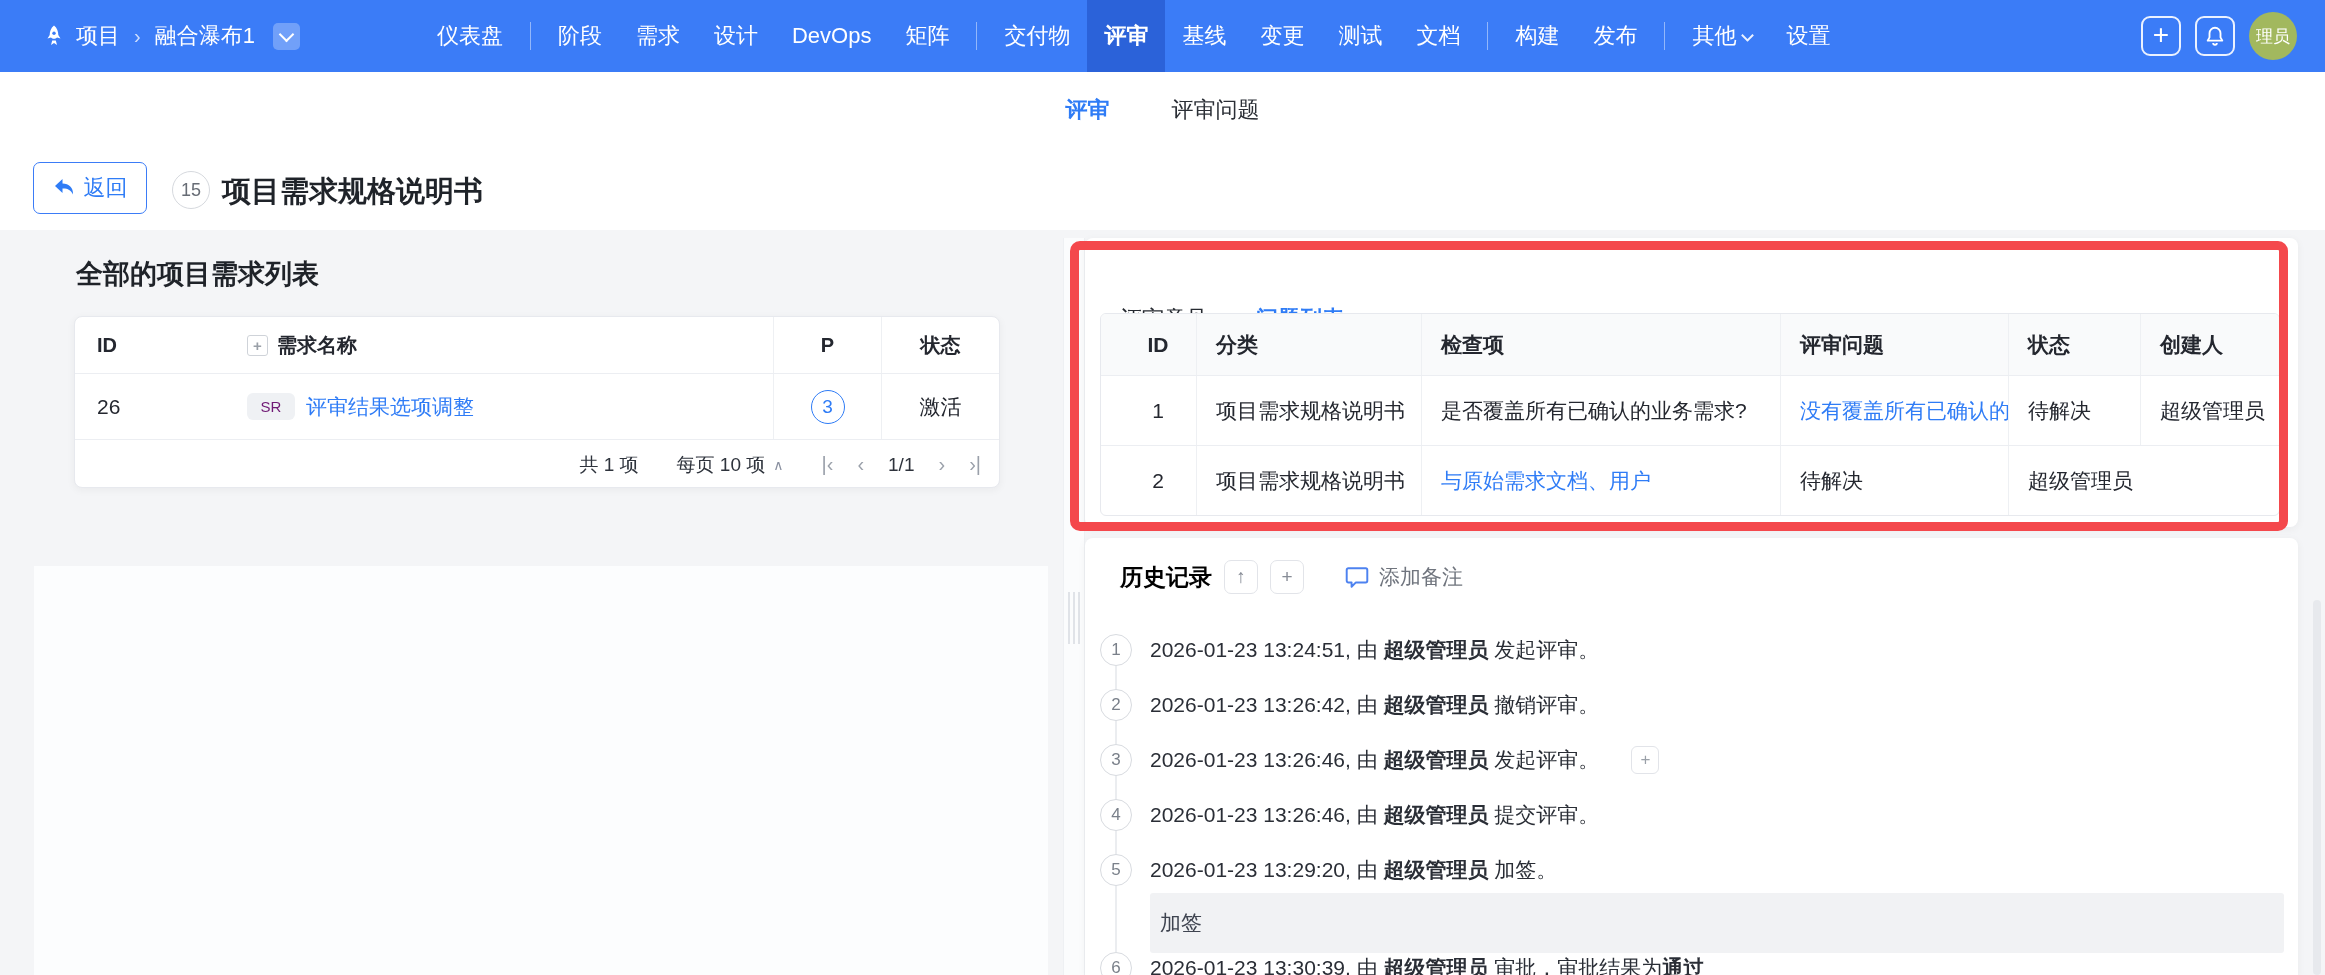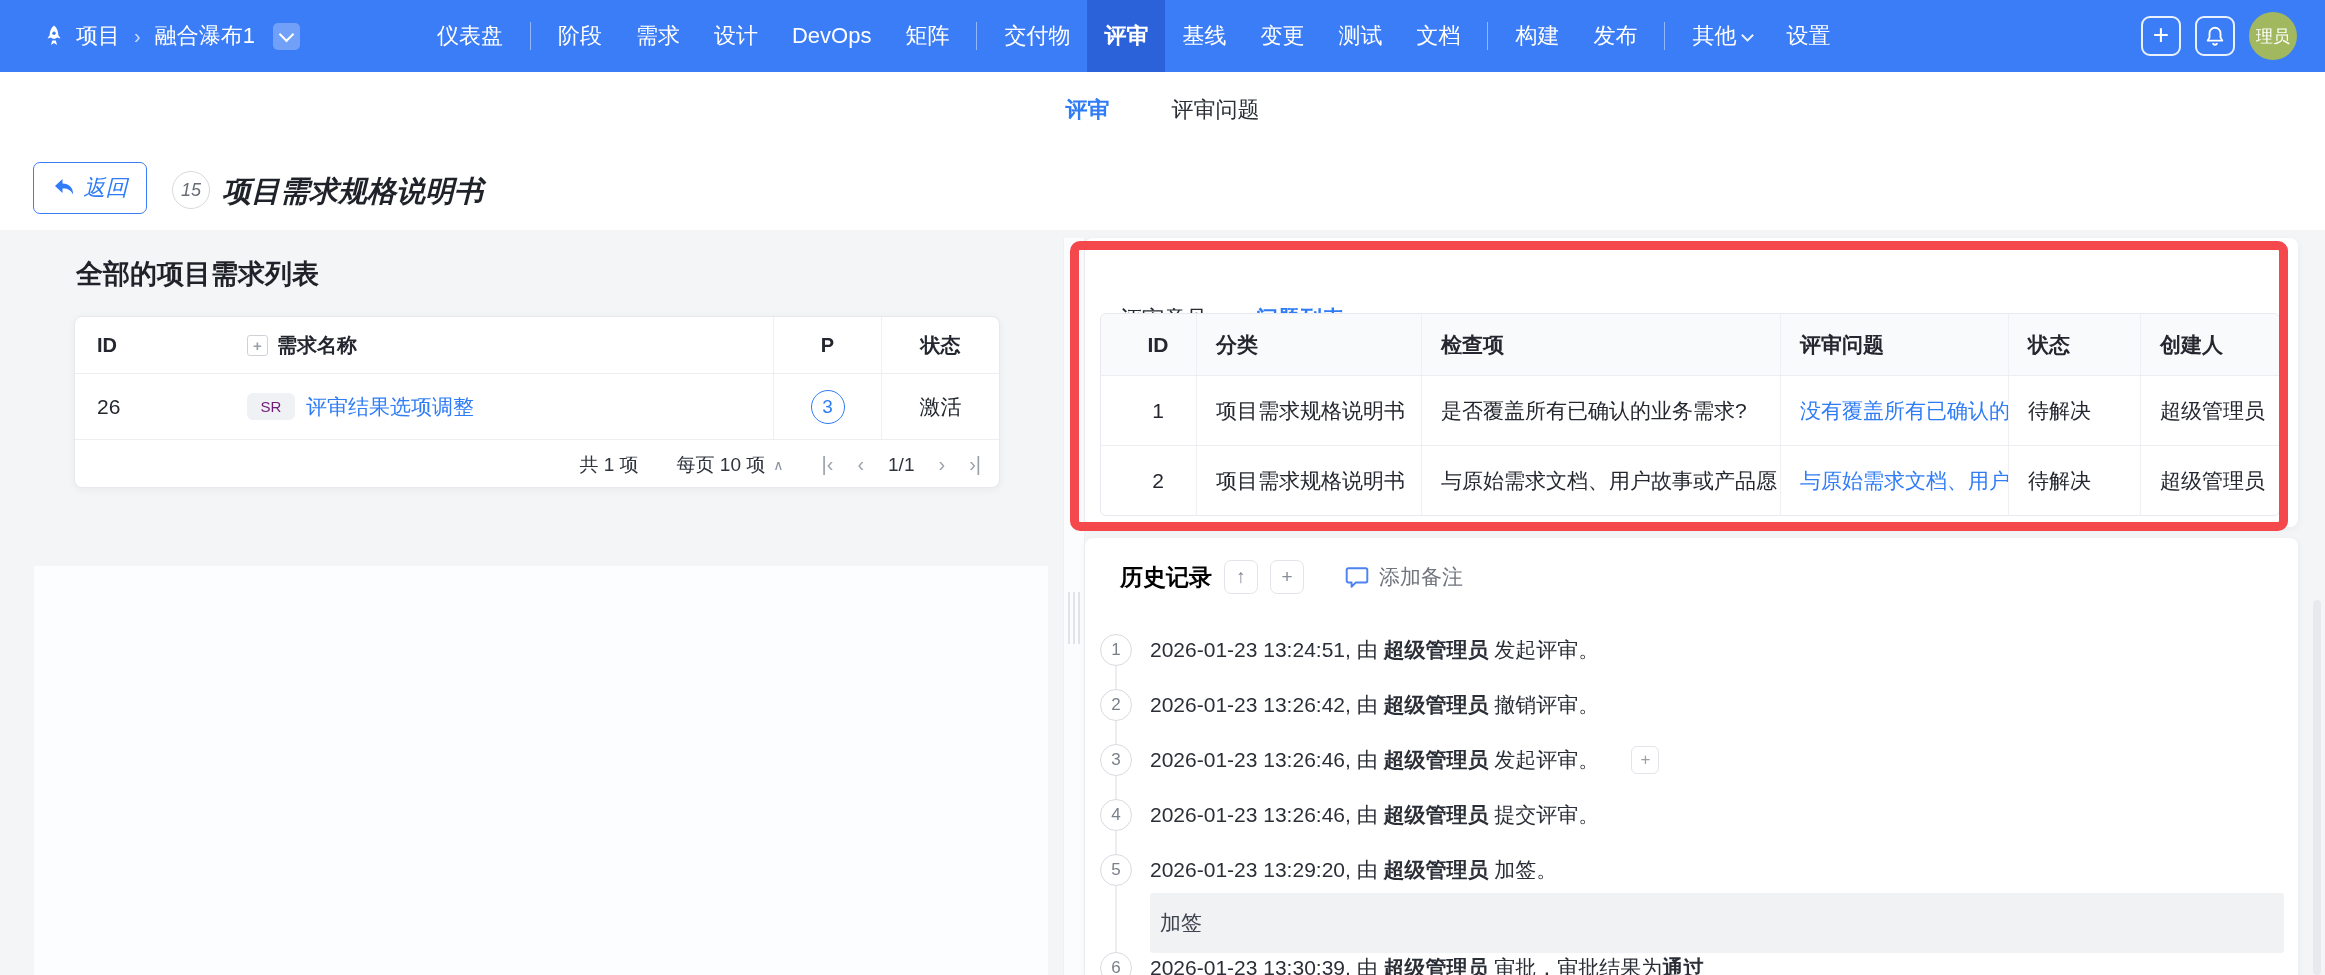--- a/index.html
+++ b/index.html
@@ -28,21 +28,21 @@
   
   .subnav{position:absolute;left:0;top:72px;width:2325px;height:76px;background:#fff;
           display:flex;align-items:center;justify-content:center;gap:58px;font-size:22px;
           box-shadow:0 1px 0 #ECEEF2;}
   .subtab{cursor:pointer;color:#2B2F36;padding:4px 2px;}
   .subtab.active{color:#2F7CF6;font-weight:bold;}
   
   .content-bg{position:absolute;left:0;top:230px;width:2325px;height:745px;background:#F4F5F7;}
   .left-lower{position:absolute;left:34px;top:566px;width:1014px;height:409px;background:#FCFDFE;}
   
-  .page-header{position:absolute;left:0;top:148px;width:2325px;height:82px;background:#fff;font-style:italic;}
+  .page-header{position:absolute;left:0;top:148px;width:2325px;height:82px;background:#fff;}
   .back-btn{position:absolute;left:33px;top:14px;width:114px;height:52px;border:1.5px solid #3B7CF7;
             border-radius:7px;background:#fff;display:flex;align-items:center;justify-content:center;
             gap:9px;color:#2F7CF6;font-size:22px;cursor:pointer;box-sizing:border-box;}
   .id-badge{position:absolute;left:172px;top:23px;width:36px;height:36px;border:1px solid #D6D9DE;
             border-radius:50%;display:flex;align-items:center;justify-content:center;font-size:18px;color:#676C75;}
   .doc-title{position:absolute;left:222px;top:24px;font-size:29px;font-weight:bold;color:#1F2329;}
   
   .left-heading{position:absolute;left:76px;top:256px;font-size:27px;font-weight:bold;color:#1F2329;}
   .req-card{position:absolute;left:74px;top:316px;width:926px;height:172px;background:#fff;
             border:1px solid #E7E9EE;border-radius:8px;box-shadow:0 2px 8px rgba(31,35,41,.05);
@@ -290,21 +290,20 @@
         <div class="cell colline">是否覆盖所有已确认的业务需求?</div>
         <div class="cell colline">
             <span class="link">没有覆盖所有已确认的</span>
           </div>
         <div class="cell colline">待解决</div>
         <div class="cell colline">超级管理员</div>
       </div>
       <div class="iss-grid iss-row">
         <div class="cell center">2</div>
         <div class="cell colline">项目需求规格说明书</div>
-        <div class="cell colline">与原始需求文档、用户故事或产品愿</div>
         <div class="cell colline">
             <span class="link">与原始需求文档、用户</span>
           </div>
         <div class="cell colline">待解决</div>
         <div class="cell colline">超级管理员</div>
       </div>
     </div>
   </div>
 
   <div class="panelB">

